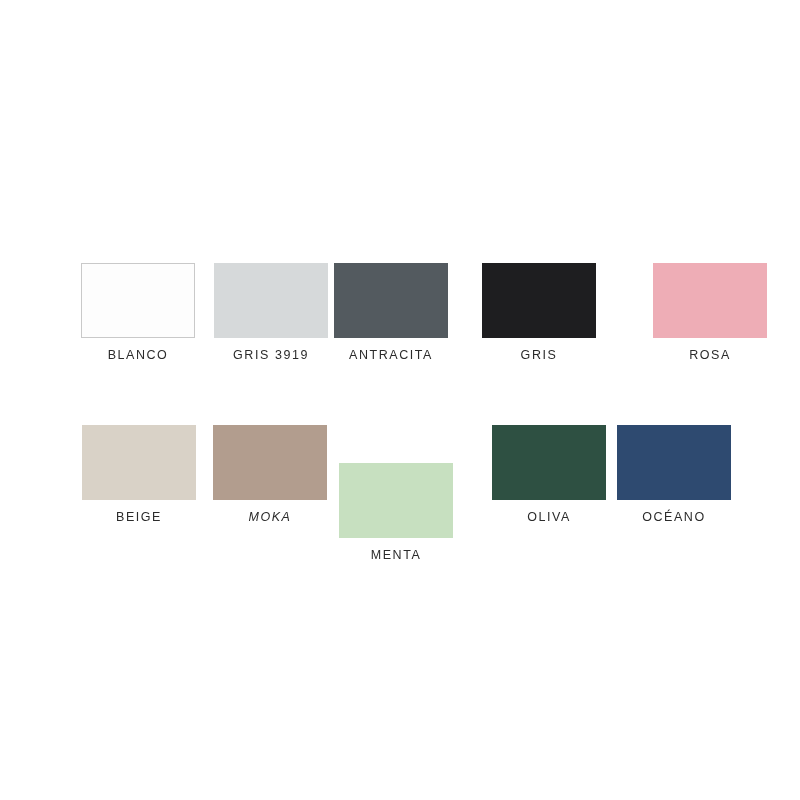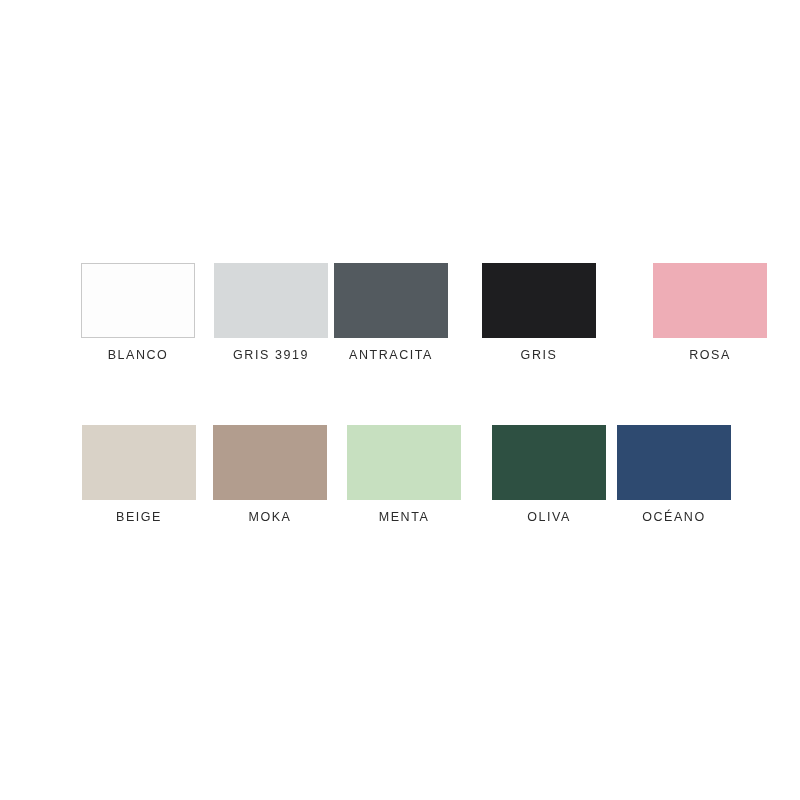--- a/index.html
+++ b/index.html
@@ -87,25 +87,25 @@
       <div class="swatch-cell" style="left: 617px; padding-left: 36px;">
         <div class="swatch-chip" style="background: rgb(238, 173, 182);"></div>
         <span class="swatch-label">ROSA</span>
       </div>
     </div>
     <div class="swatch-row row-2">
       <div class="swatch-cell" style="left: 82px;">
         <div class="swatch-chip" style="background: rgb(217, 210, 199);"></div>
         <span class="swatch-label">BEIGE</span>
       </div>
-      <div class="swatch-cell" style="left: 213px;">
+      <div class="swatch-cell" style="left: 213px; font-style: italic;">
         <div class="swatch-chip" style="background: rgb(178, 157, 142);"></div>
         <span class="swatch-label">MOKA</span>
       </div>
-      <div class="swatch-cell" style="left: 347px;">
+      <div class="swatch-cell" style="left: 339px; margin-top: 38px;">
         <div class="swatch-chip" style="background: rgb(199, 224, 192);"></div>
         <span class="swatch-label">MENTA</span>
       </div>
       <div class="swatch-cell" style="left: 485px; padding-left: 7px;">
         <div class="swatch-chip" style="background: rgb(46, 80, 66);"></div>
         <span class="swatch-label">OLIVA</span>
       </div>
       <div class="swatch-cell" style="left: 617px;">
         <div class="swatch-chip" style="background: rgb(46, 74, 112);"></div>
         <span class="swatch-label">OCÉANO</span>

